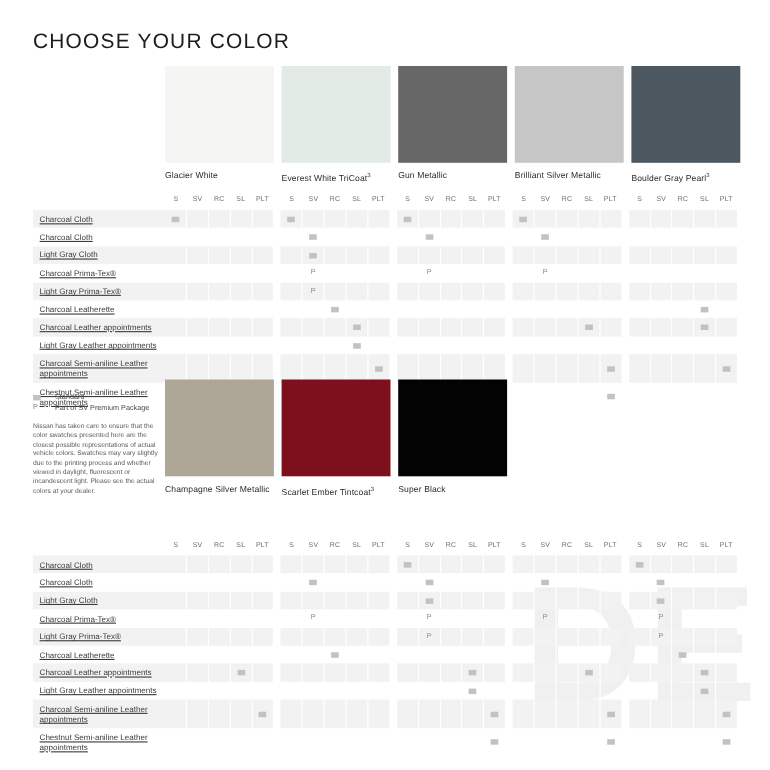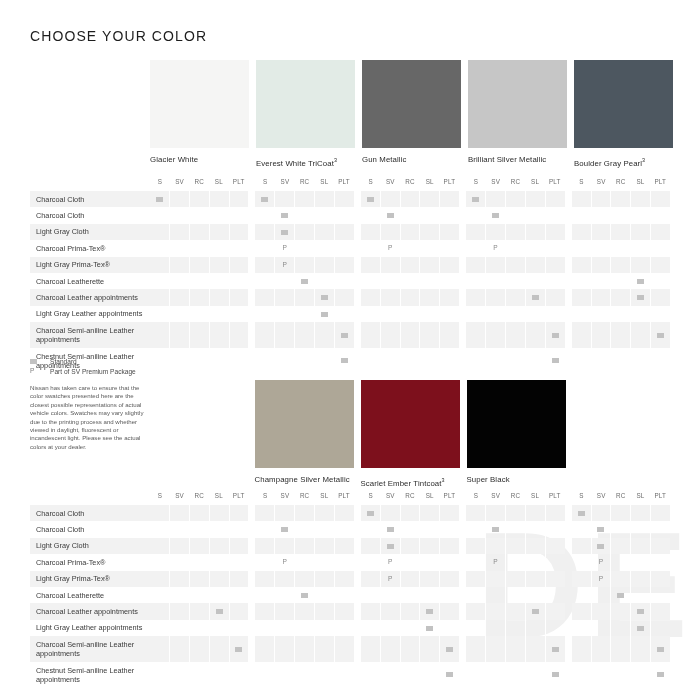--- a/index.html
+++ b/index.html
@@ -25,21 +25,21 @@
     user-select: none;
     font-family: "Liberation Sans", sans-serif;
   }
 
   .layer { position: relative; z-index: 2; }
 
   
   .page-title {
     position: absolute;
     left: 30px; top: 28px;
-    font-size: 14px;
+    font-size: 19px;
     letter-spacing: 1.1px;
     font-weight: 400;
     color: #1d1d1d;
   }
 
   
   .swatch-row {
     position: absolute;
     left: 150px;
     width: 520px;
@@ -93,20 +93,21 @@
     align-items: stretch;
   }
   .trim-label {
     width: 120px;
     font-size: 7.3px;
     line-height: 9.4px;
     color: #3a3a3a;
     padding: 3.5px 5px 3.5px 6px;
     display: flex;
     align-items: center;
+    text-decoration: underline;
   }
   .trim-cells {
     width: 520px;
     display: flex;
     gap: 7px;
   }
   .cell-grp { width: 99px; display: flex; }
   .cell {
     flex: 1 1 0;
     position: relative;
@@ -683,21 +684,21 @@
         </div>
         <div class="legend-item">
           <span class="legend-key">
             <span class="mark-p">P</span>
           </span>
           <span>Part of SV Premium Package</span>
         </div>
         <div class="disclaimer">Nissan has taken care to ensure that the color swatches presented here are the closest possible representations of actual vehicle colors. Swatches may vary slightly due to the printing process and whether viewed in daylight, fluorescent or incandescent light. Please see the actual colors at your dealer.</div>
       </div>
 
-    <div class="swatch-row" id="swatch-row-2" style="top:380px;justify-content:center;">
+    <div class="swatch-row" id="swatch-row-2" style="top:345px;">
         <div class="swatch-cell">
           <span class="swatch-chip" style="background: rgb(174, 167, 151);"></span>
           <div class="swatch-name">Champagne Silver Metallic</div>
         </div>
         <div class="swatch-cell">
           <span class="swatch-chip" style="background: rgb(125, 16, 28);"></span>
           <div class="swatch-name">Scarlet Ember Tintcoat<sup>3</sup></div>
         </div>
         <div class="swatch-cell">
           <span class="swatch-chip" style="background: rgb(3, 3, 3);"></span>

